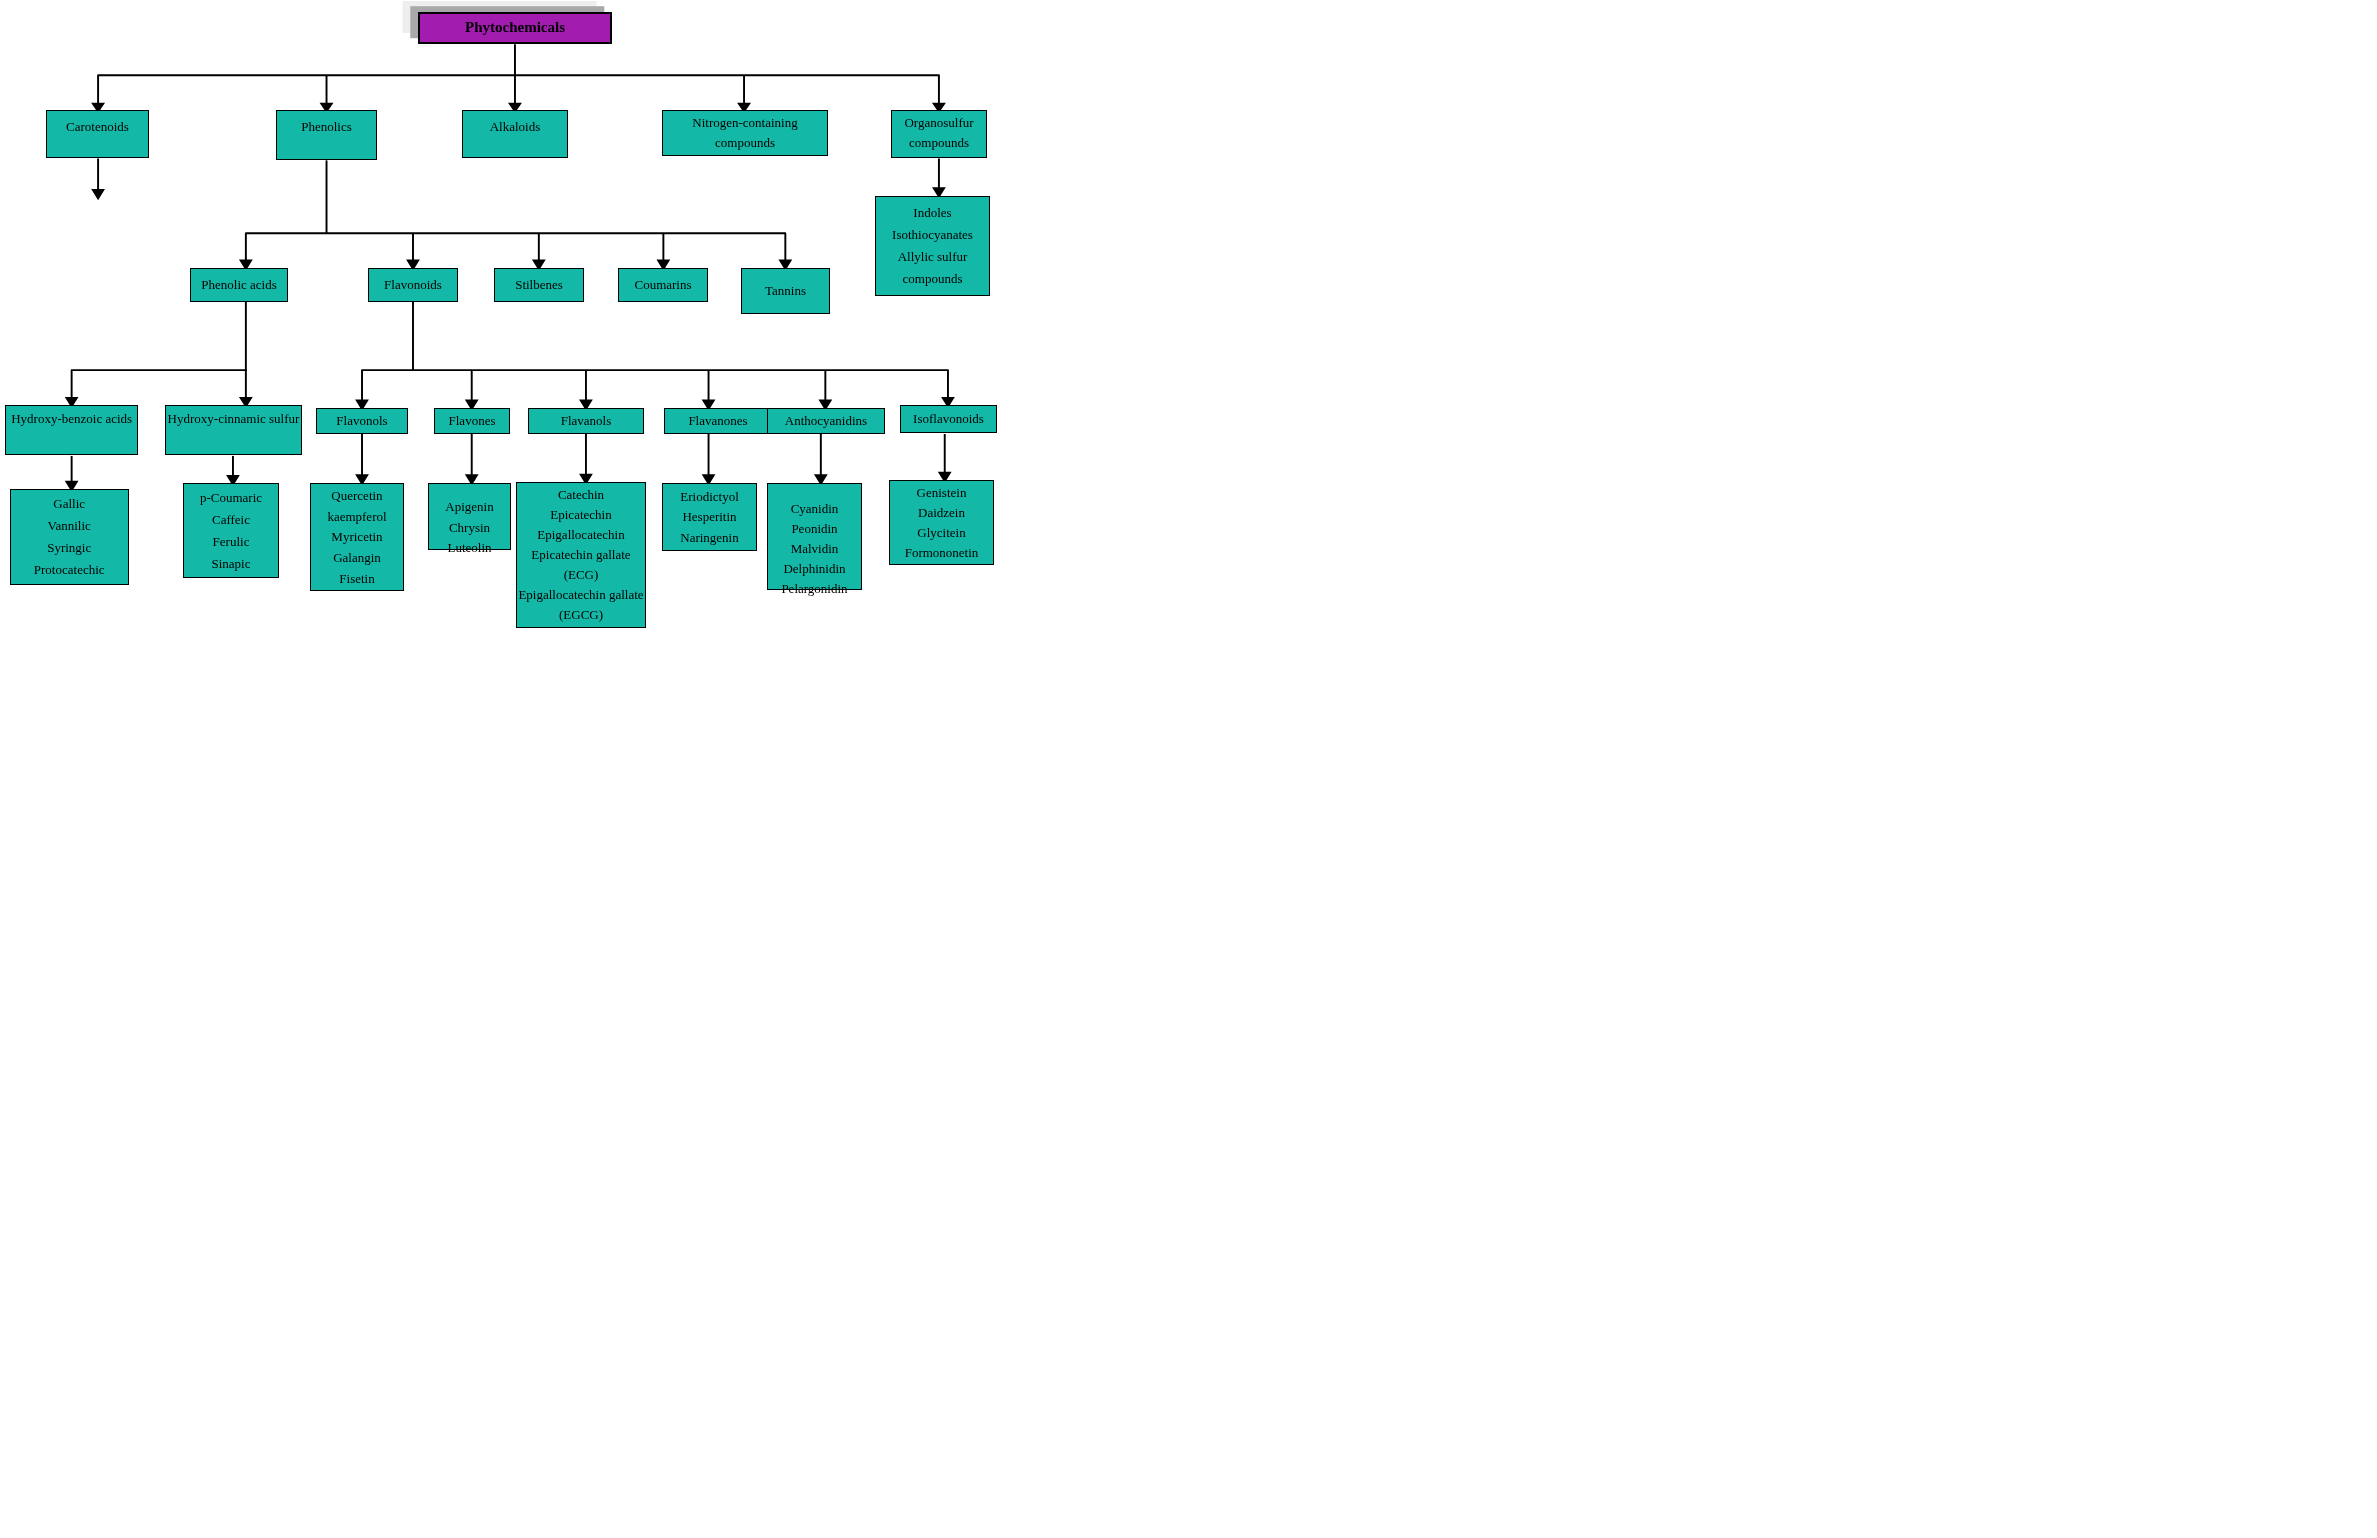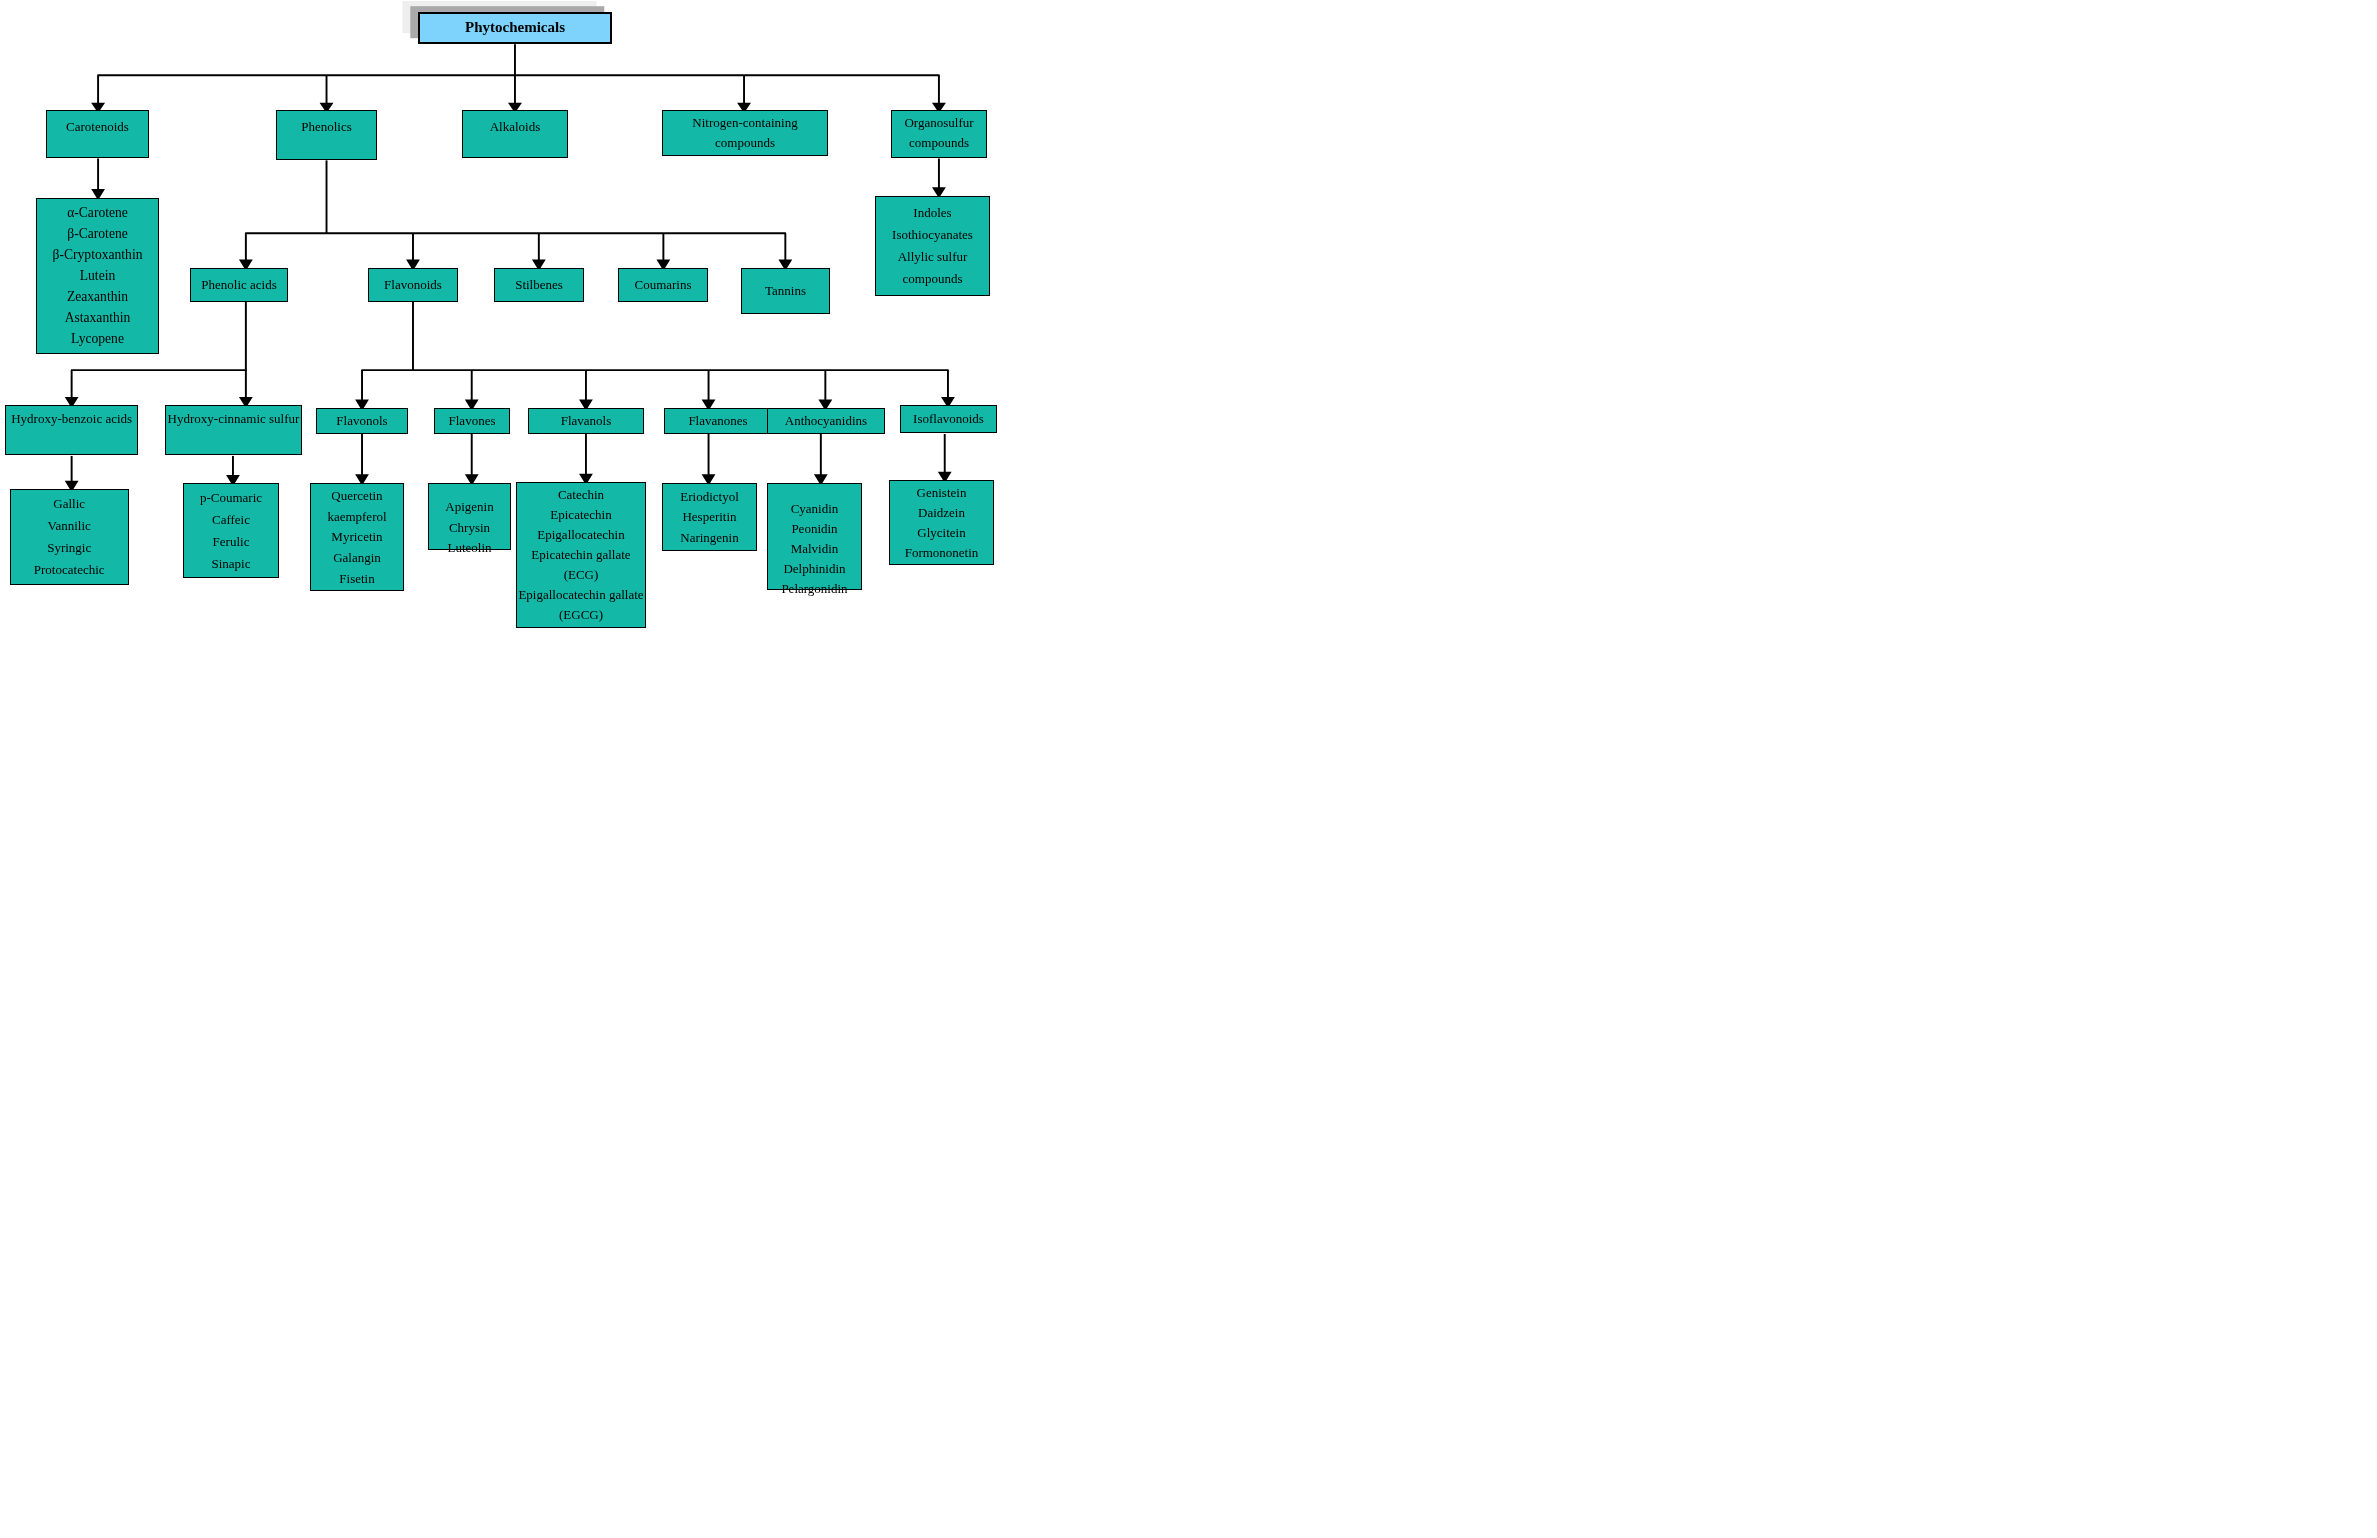--- a/index.html
+++ b/index.html
@@ -5,21 +5,21 @@
   html,body{margin:0;padding:0;background:#ffffff;}
   #page{position:relative;width:997px;height:646px;background:#ffffff;overflow:hidden;
         font-family:"Liberation Serif","DejaVu Serif",serif;color:#000;}
   svg.connectors{position:absolute;left:0;top:0;width:997px;height:646px;}
   .box{position:absolute;box-sizing:border-box;border:1.9px solid #000;background:#14b8a6;
        text-align:center;font-size:13px;}
   .c{display:flex;align-items:center;justify-content:center;}
   .topline{padding-top:8.4px;}
   .wrap2{padding-top:1.9px;line-height:20px;}
   
-  .b-root{left:418px;top:11.6px;width:194px;height:32px;background:#7dd3fc;border-width:2.6px;
+  .b-root{left:418px;top:11.6px;width:194px;height:32px;background:#a21caf;border-width:2.6px;
           font-weight:bold;font-size:15px;box-shadow:-7.7px -5.8px 0 0 #a9a9a9,-15.5px -11px 0 0 #eeeeee;}
   
   .b-caro{left:46px;top:110px;width:103px;height:48px;}
   .b-phen{left:276px;top:110px;width:101px;height:50px;}
   .b-alka{left:462px;top:110px;width:106px;height:48px;}
   .b-nitr{left:662px;top:110px;width:166px;height:46px;}
   .b-orga{left:891px;top:110px;width:96px;height:48px;}
   
   .b-pacids{left:190px;top:268px;width:98px;height:34px;}
   .b-flavo{left:368px;top:268px;width:90px;height:34px;}
@@ -126,29 +126,20 @@
   </svg>
 
   <div class="box b-root c">Phytochemicals</div>
 
   <div class="box b-caro topline">Carotenoids</div>
   <div class="box b-phen topline">Phenolics</div>
   <div class="box b-alka topline">Alkaloids</div>
   <div class="box b-nitr wrap2">Nitrogen-containing compounds</div>
   <div class="box b-orga wrap2">Organosulfur compounds</div>
 
-  <div class="box l-caro">
-      <div>α-Carotene</div>
-      <div>β-Carotene</div>
-      <div>β-Cryptoxanthin</div>
-      <div>Lutein</div>
-      <div>Zeaxanthin</div>
-      <div>Astaxanthin</div>
-      <div>Lycopene</div>
-    </div>
   <div class="box l-orga">
       <div>Indoles</div>
       <div>Isothiocyanates</div>
       <div>Allylic sulfur compounds</div>
     </div>
 
   <div class="box b-pacids c">Phenolic acids</div>
   <div class="box b-flavo c">Flavonoids</div>
   <div class="box b-stil c">Stilbenes</div>
   <div class="box b-coum c">Coumarins</div>

